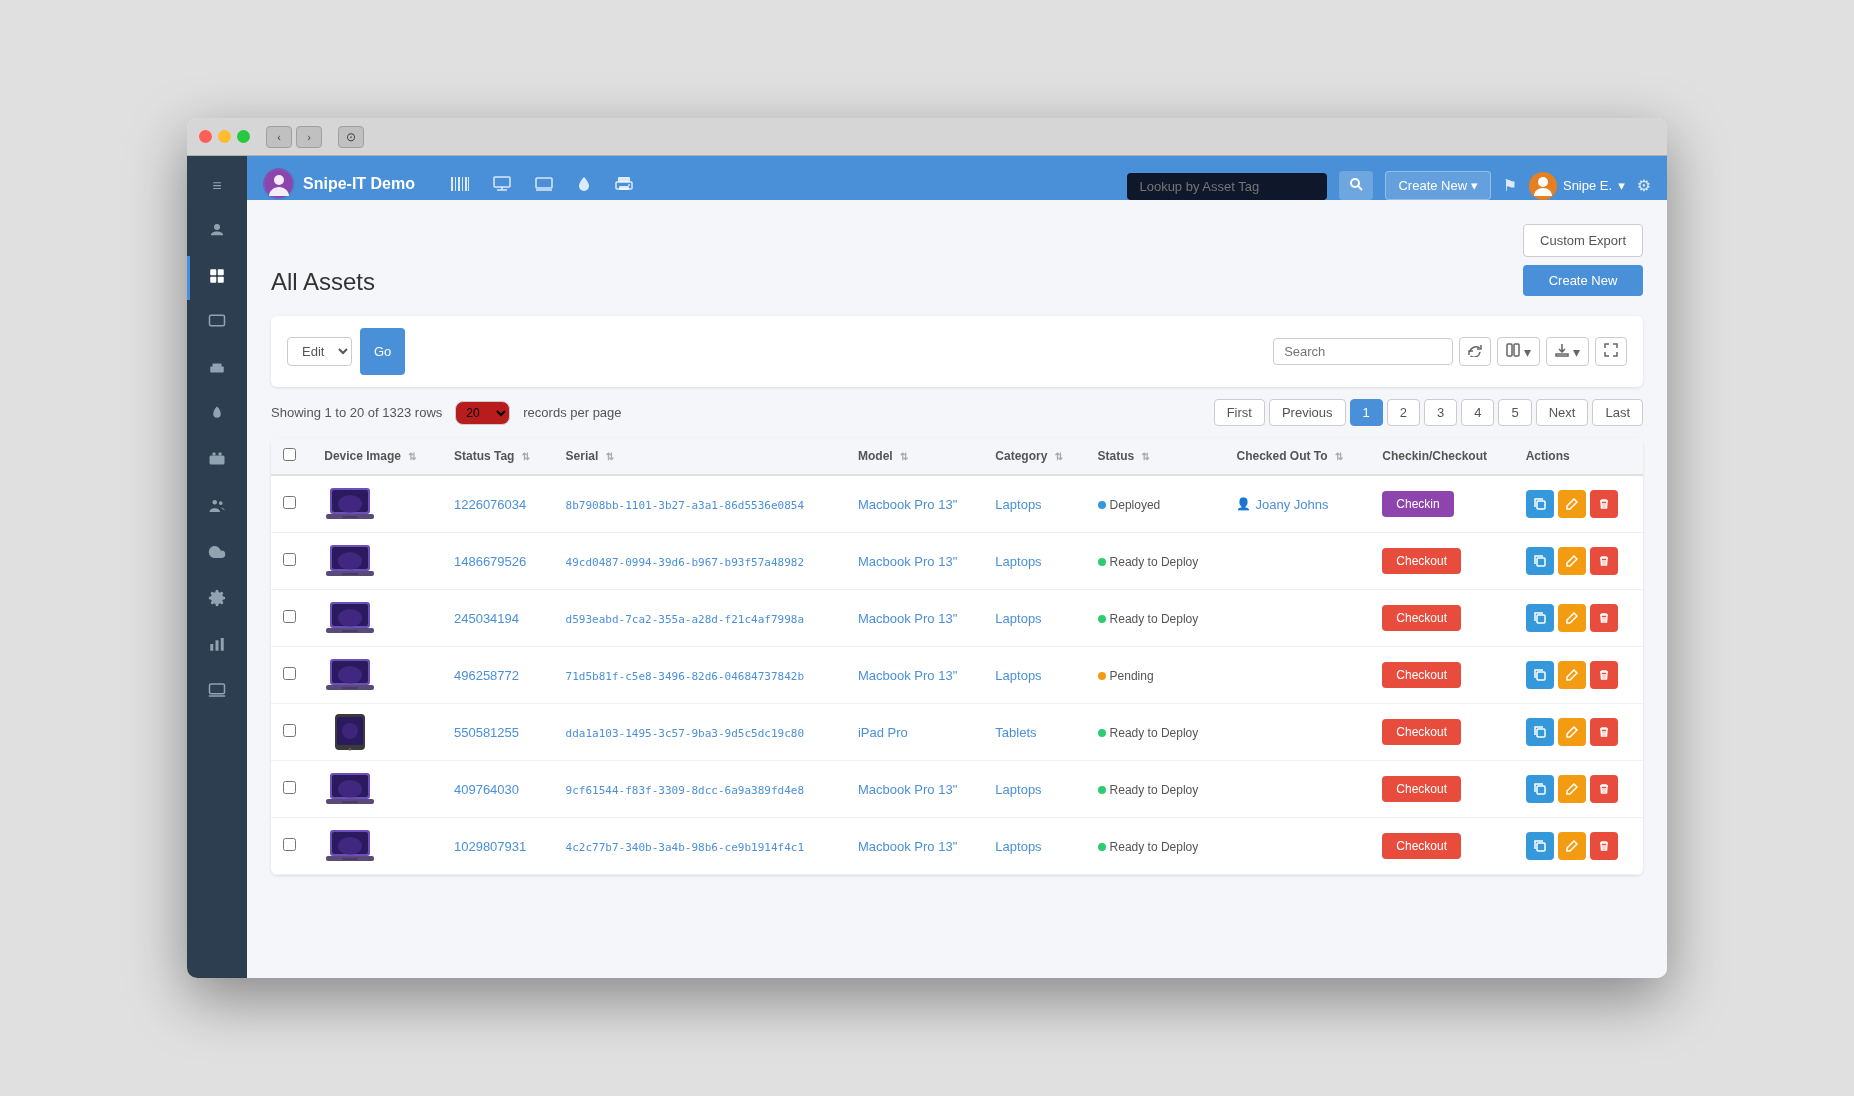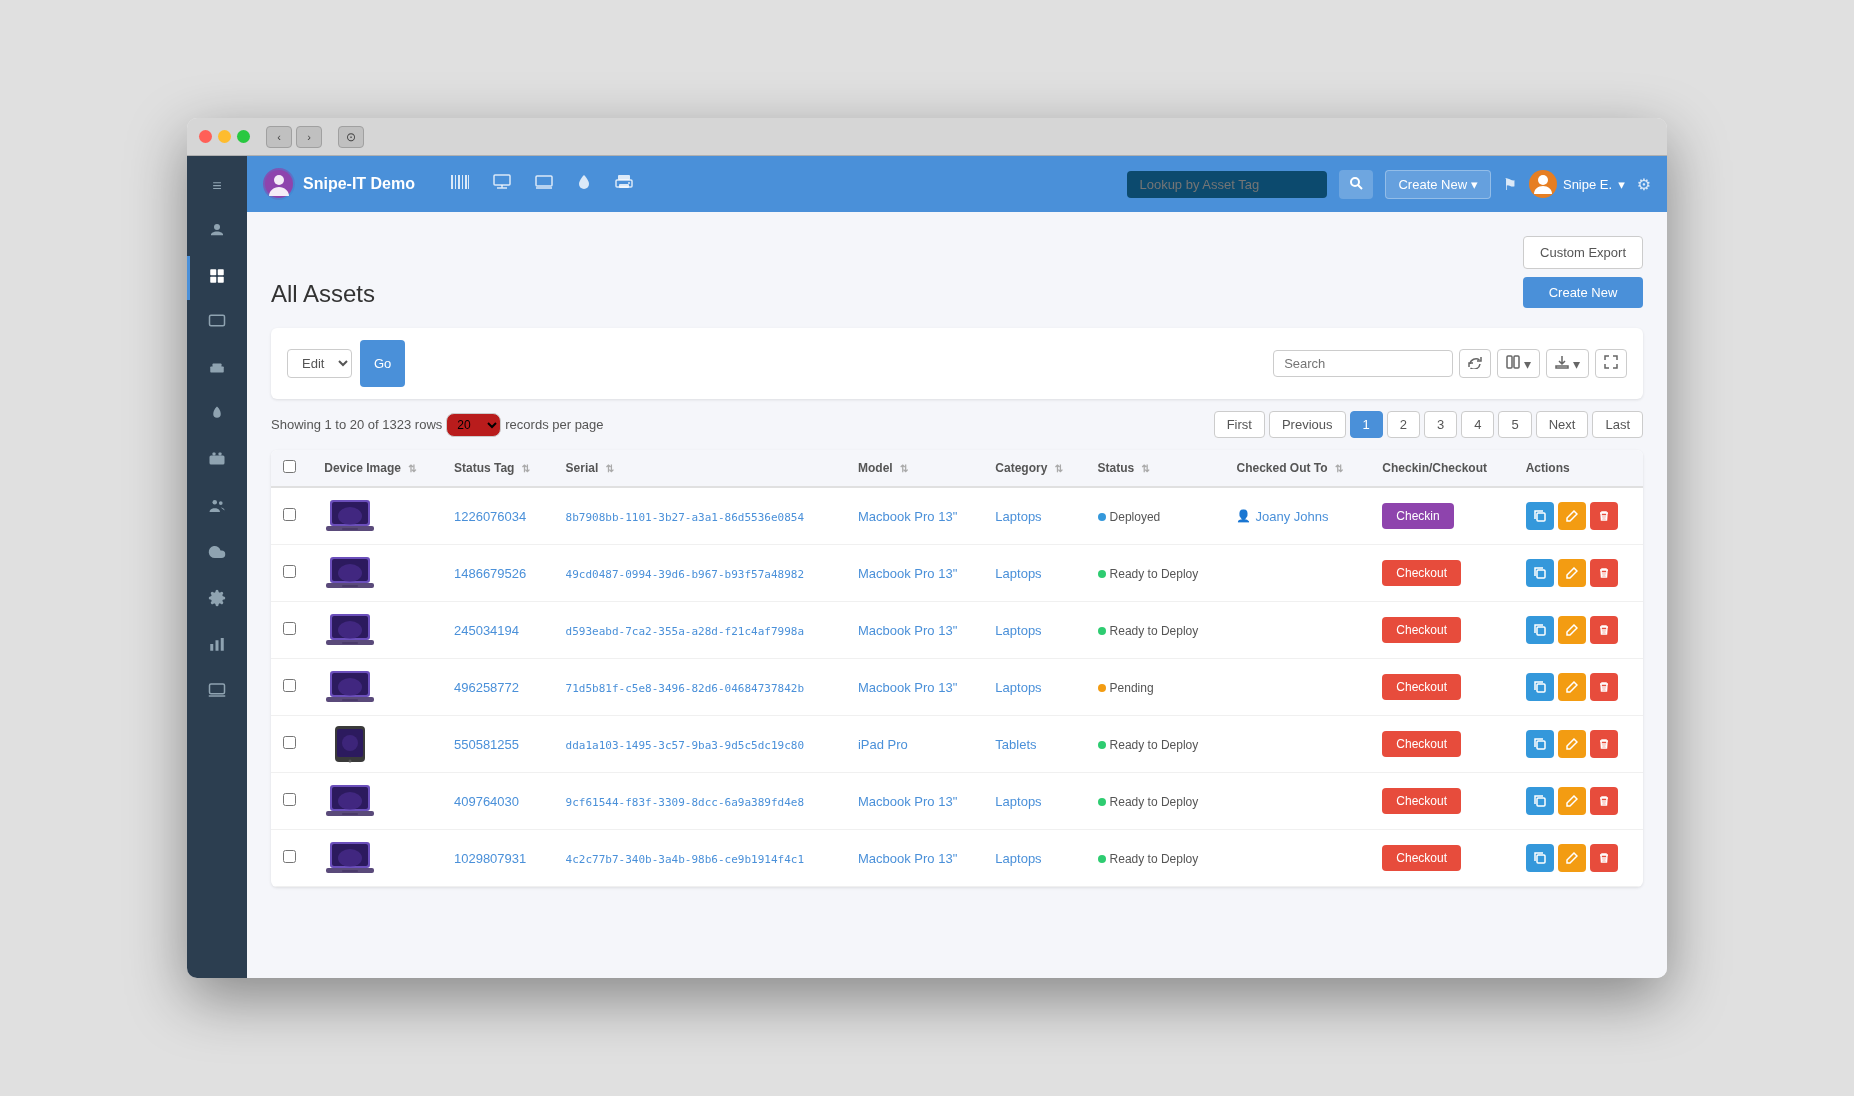--- a/index.html
+++ b/index.html
@@ -71,32 +71,32 @@
       background: #4a90d9;
     }
     .sidebar-icon { font-size: 16px; }
 
     
     .main { flex: 1; display: flex; flex-direction: column; overflow: hidden; }
 
     
     .navbar {
       background: #4a90d9;
-      height: 56px;
+      height: 44px;
       display: flex;
-      align-items: center;
+      align-items: flex-end;
       padding: 0 16px;
       gap: 12px;
       flex-shrink: 0;
     }
     .navbar-brand { display: flex; align-items: center; gap: 8px; color: white; font-size: 16px; font-weight: 600; margin-right: 16px; }
     .brand-avatar { width: 32px; height: 32px; border-radius: 50%; background: linear-gradient(135deg, #8e44ad, #3498db); display: flex; align-items: center; justify-content: center; color: white; font-size: 12px; overflow: hidden; }
     .navbar-icons { display: flex; gap: 8px; margin-right: auto; }
     .nav-icon-btn { color: rgba(255,255,255,0.8); font-size: 16px; cursor: pointer; padding: 4px 8px; border-radius: 4px; background: none; border: none; }
-    .navbar-search { background: #0c4a6e; border: none; border-radius: 4px; padding: 6px 12px; font-size: 13px; width: 200px; color: #999; }
+    .navbar-search { background: #0f172a; border: none; border-radius: 4px; padding: 6px 12px; font-size: 13px; width: 200px; color: #999; }
     .navbar-search-btn { background: rgba(255,255,255,0.2); border: none; border-radius: 4px; color: white; padding: 6px 10px; cursor: pointer; font-size: 14px; }
     .navbar-right { display: flex; align-items: center; gap: 12px; }
     .navbar-create-new { background: rgba(255,255,255,0.15); border: 1px solid rgba(255,255,255,0.3); color: white; border-radius: 4px; padding: 6px 12px; cursor: pointer; font-size: 13px; display: flex; align-items: center; gap: 4px; }
     .navbar-flag { color: rgba(255,255,255,0.8); font-size: 16px; cursor: pointer; }
     .navbar-user { display: flex; align-items: center; gap: 6px; color: white; cursor: pointer; font-size: 13px; }
     .navbar-user-avatar { width: 28px; height: 28px; border-radius: 50%; background: #e67e22; display: flex; align-items: center; justify-content: center; font-size: 11px; color: white; }
     .navbar-share { color: rgba(255,255,255,0.8); font-size: 16px; cursor: pointer; }
 
     
     .page-content { flex: 1; padding: 24px; overflow-y: auto; background: #f5f6fa; }
@@ -109,21 +109,21 @@
     
     .table-controls { background: white; border-radius: 6px; padding: 12px 16px; margin-bottom: 8px; display: flex; align-items: center; gap: 8px; box-shadow: 0 1px 3px rgba(0,0,0,0.1); }
     .select-edit { border: 1px solid #ccc; border-radius: 4px; padding: 5px 10px; font-size: 13px; background: white; color: #555; }
     .btn-go { background: #4a90d9; border: none; color: white; border-radius: 4px; padding: 16px 14px; cursor: pointer; font-size: 13px; }
     .table-search-area { margin-left: auto; display: flex; align-items: center; gap: 6px; }
     .search-input { border: 1px solid #ccc; border-radius: 4px; padding: 5px 10px; font-size: 13px; width: 180px; }
     .icon-btn { background: white; border: 1px solid #ccc; border-radius: 4px; padding: 5px 8px; cursor: pointer; color: #666; font-size: 14px; }
 
     
     .pagination-row { display: flex; align-items: center; justify-content: space-between; margin-bottom: 8px; padding: 4px 0; }
-    .showing-text { font-size: 13px; color: #555; display: flex; align-items: center; gap: 4px; }
+    .showing-text { font-size: 13px; color: #555; display: flex; align-items: center; gap: 13px; }
     .per-page-select { border: 1px solid #ccc; border-radius: 8px; padding: 3px 6px; font-size: 12px; background: #b91c1c; }
     .pagination { display: flex; gap: 4px; }
     .page-btn { border: 1px solid #ccc; background: white; color: #555; border-radius: 4px; padding: 5px 12px; cursor: pointer; font-size: 13px; }
     .page-btn.active { background: #4a90d9; color: white; border-color: #4a90d9; }
 
     
     .assets-table { width: 100%; border-collapse: collapse; background: white; border-radius: 6px; overflow: hidden; box-shadow: 0 1px 3px rgba(0,0,0,0.1); }
     .assets-table thead tr { background: #f5f6fa; border-bottom: 2px solid #e0e0e0; }
     .assets-table th { padding: 10px 12px; text-align: left; font-size: 12px; font-weight: 600; color: #555; white-space: nowrap; }
     .assets-table th .sort-icon { display: inline-block; margin-left: 4px; color: #aaa; font-size: 10px; }

